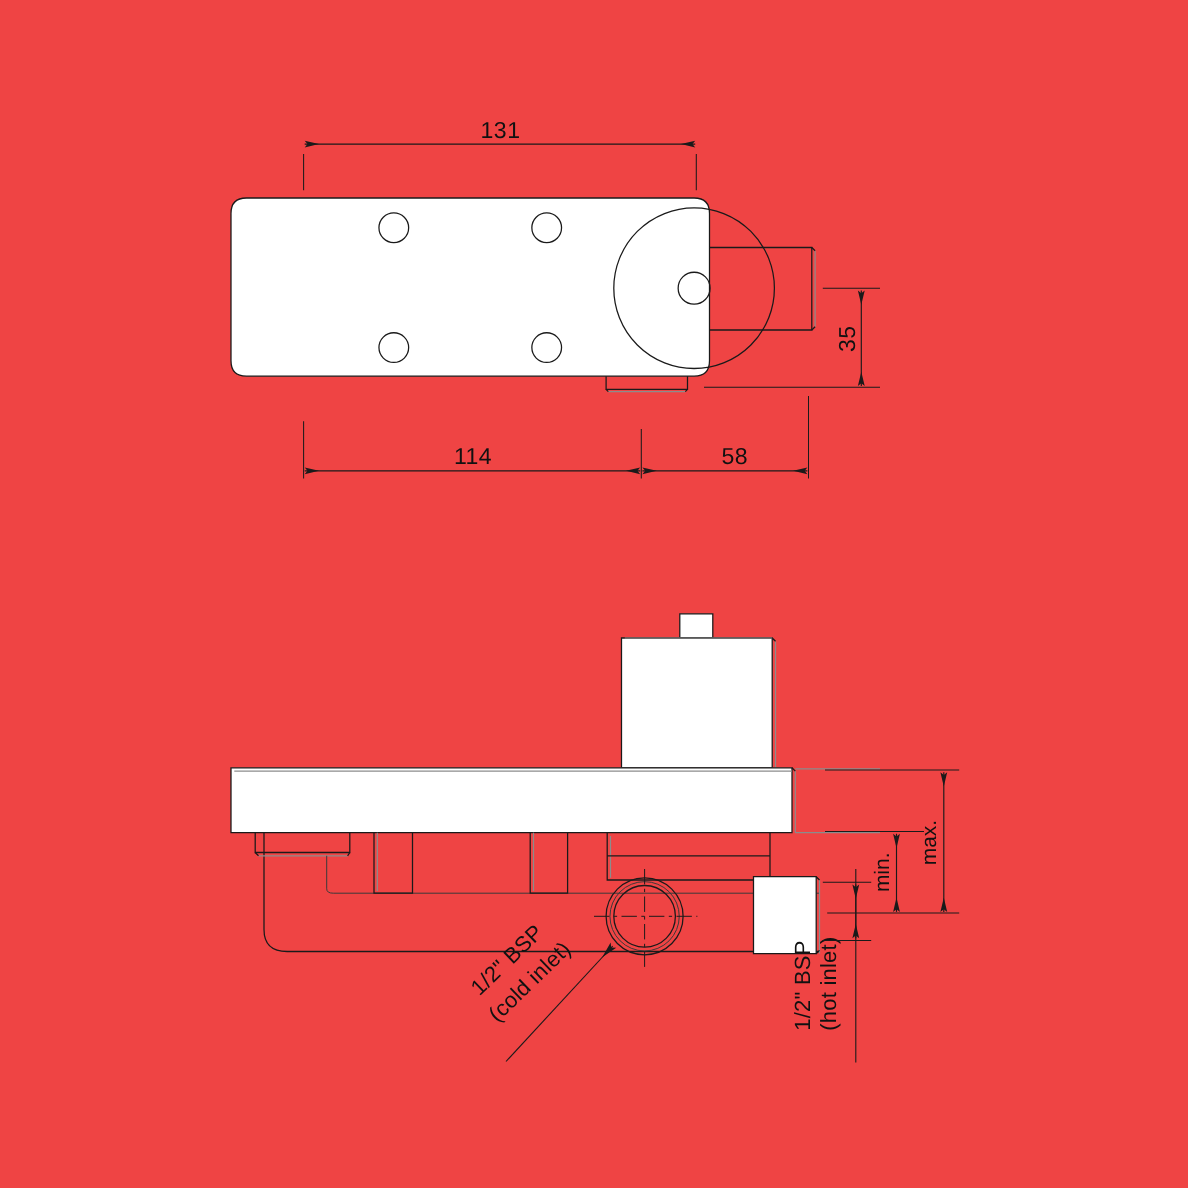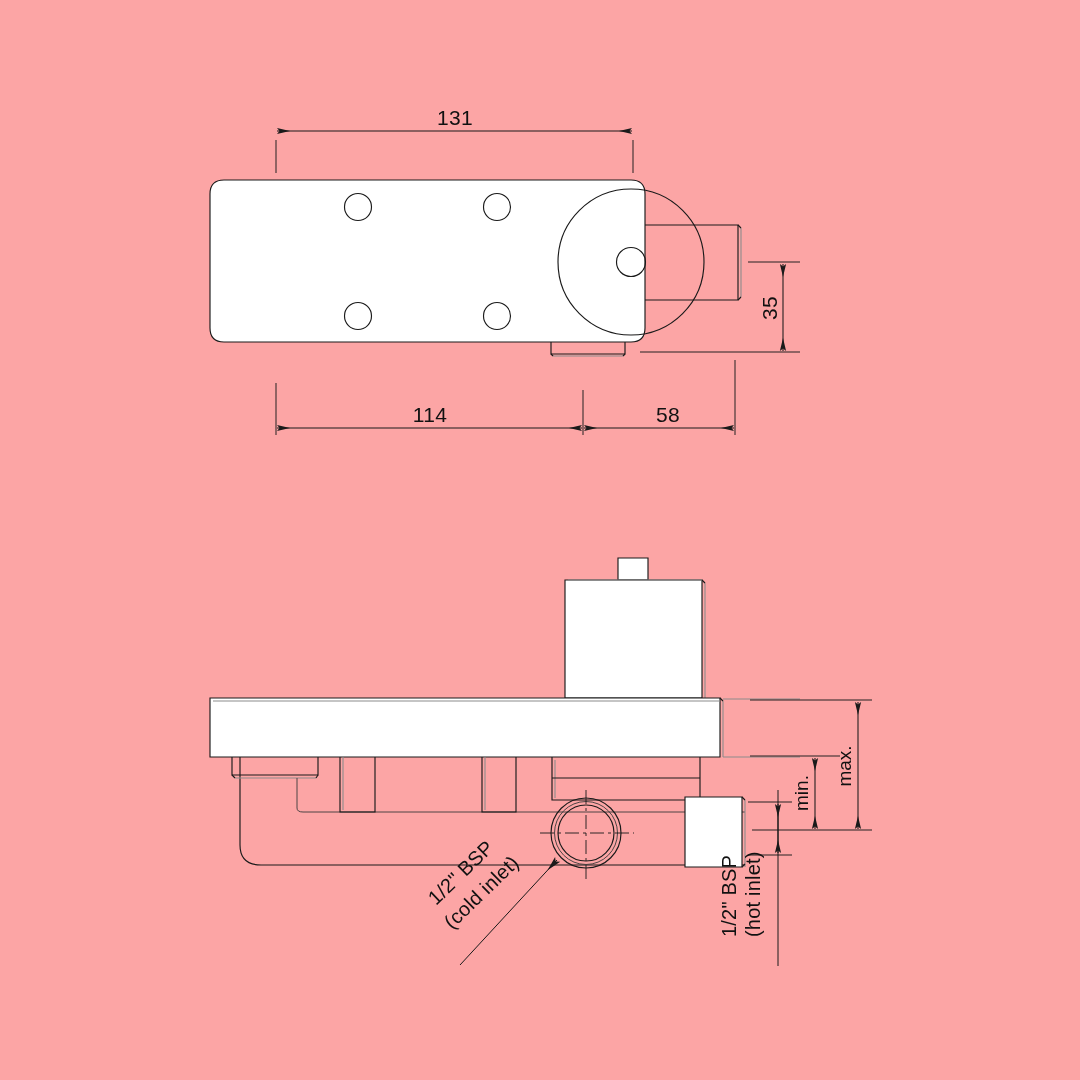--- a/index.html
+++ b/index.html
@@ -10,21 +10,21 @@
   body {
     width: 1080px;
     height: 1080px;
     font-family: "Liberation Sans", sans-serif;
     overflow: hidden;
   }
   #drawing-root {
     position: relative;
     width: 1080px;
     height: 1080px;
-    background: #fca5a5;
+    background: #ef4444;
   }
   svg.cad {
     display: block;
     width: 1080px;
     height: 1080px;
   }
   .ln {
     fill: none;
     stroke: #1a1a1a;
     stroke-width: 1.15;

